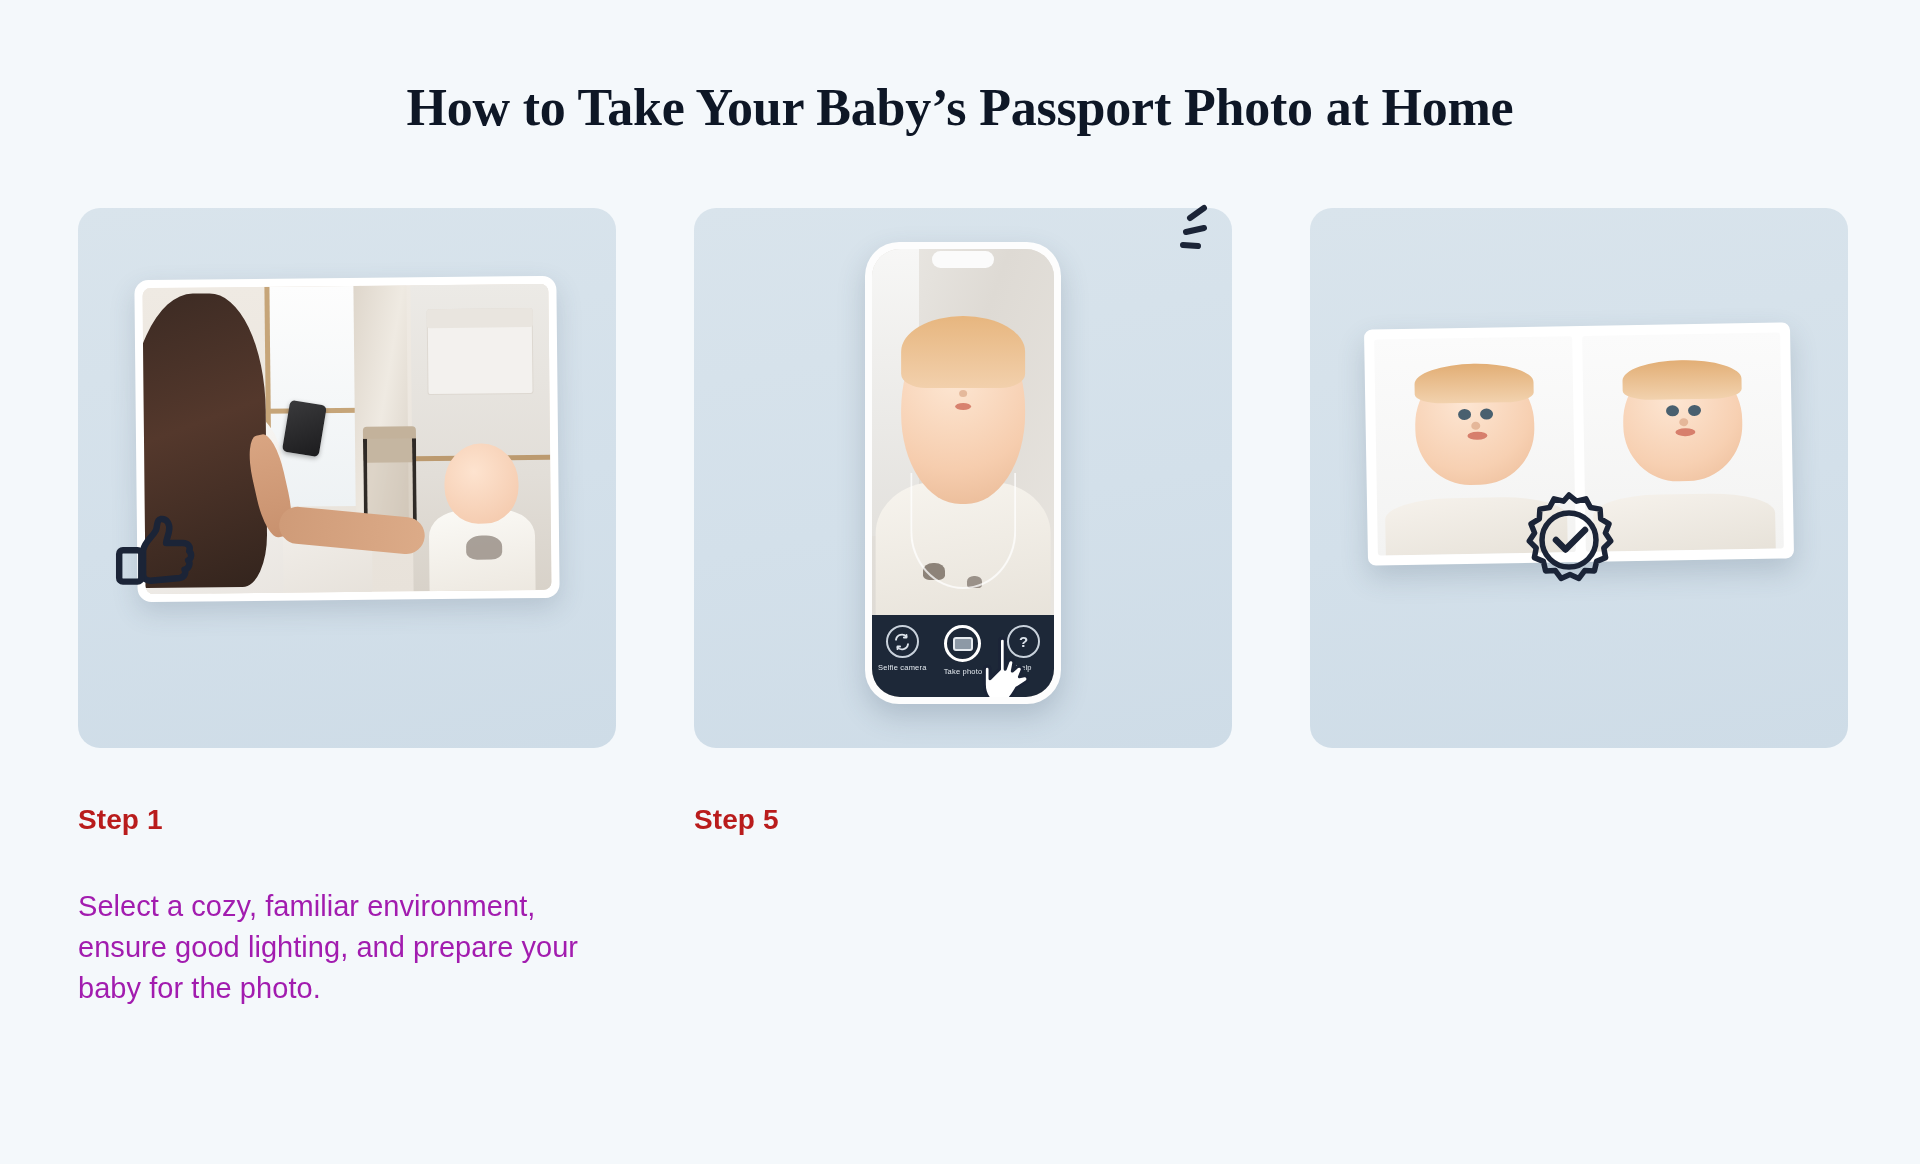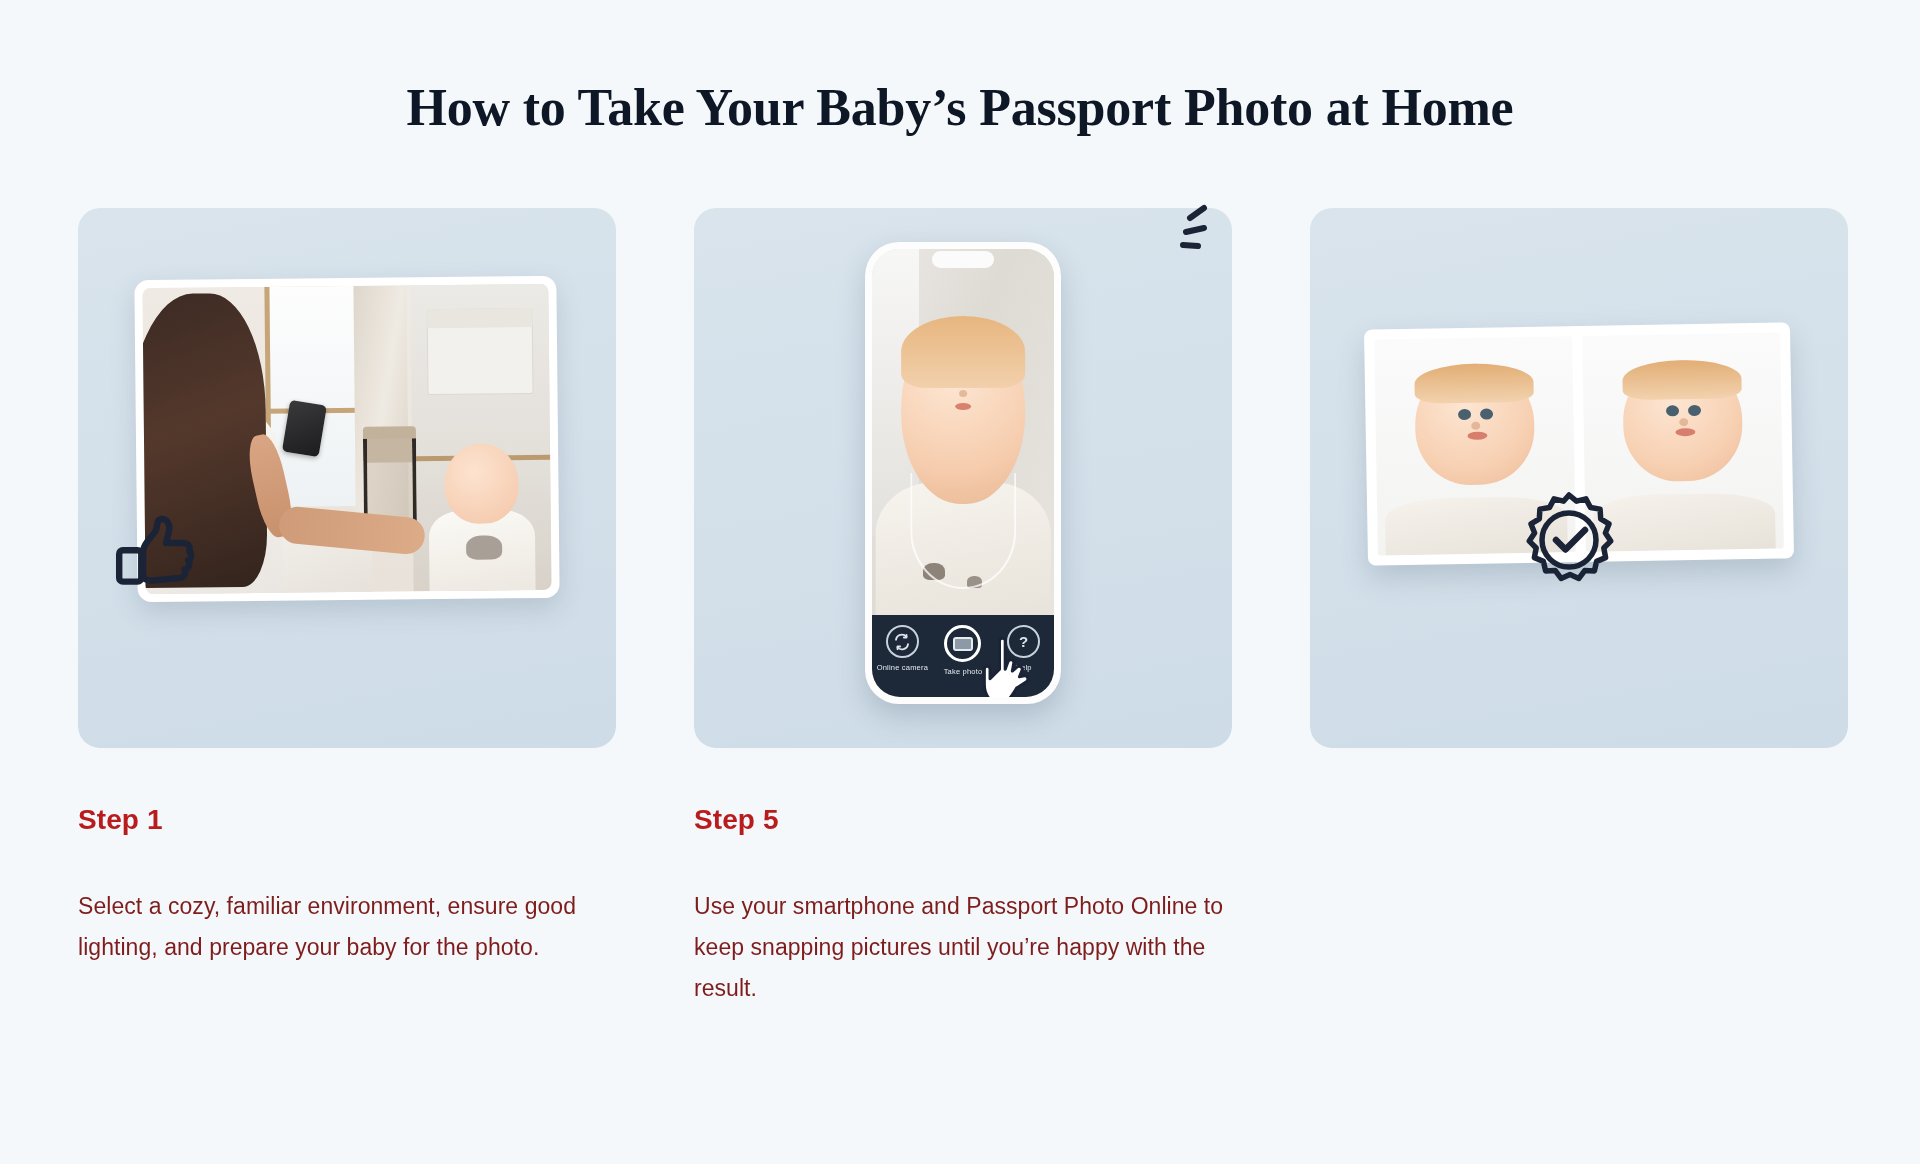--- a/index.html
+++ b/index.html
@@ -41,23 +41,23 @@
 
   .step-label {
     margin-top:56px;
     font-size:28px;
     font-weight:bold;
     color:#b91c1c;
     letter-spacing:0.1px;
   }
   .step-body {
     margin-top:50px;
-    font-size:23px;
+    font-size:29px;
     line-height:41px;
-    color:#7f1d1d;
+    color:#a21caf;
     letter-spacing:0.05px;
   }
 
   
   .photo1-wrap {
     position:absolute; left:58px; top:70px;
     width:422px; height:322px;
     background:#ffffff;
     border-radius:14px;
     padding:8px;
@@ -380,21 +380,21 @@
             <div class="cambar">
               <div class="camctl">
                 <div class="camring">
                   <svg width="18" height="18" viewBox="0 0 24 24">
                     <path d="M4 9a8 8 0 0 1 14-4" fill="none" stroke="#dde4ec" stroke-width="2.4" stroke-linecap="round"></path>
                     <path d="M20 15a8 8 0 0 1-14 4" fill="none" stroke="#dde4ec" stroke-width="2.4" stroke-linecap="round"></path>
                     <path d="M18 2.5V6h-3.5" fill="none" stroke="#dde4ec" stroke-width="2.4" stroke-linecap="round" stroke-linejoin="round"></path>
                     <path d="M6 21.5V18h3.5" fill="none" stroke="#dde4ec" stroke-width="2.4" stroke-linecap="round" stroke-linejoin="round"></path>
                   </svg>
                 </div>
-                <div class="camlabel">Online camera</div>
+                <div class="camlabel">Selfie camera</div>
               </div>
 
               <div class="camctl">
                 <div class="camring shutter">
                   <div class="shutter-inner"></div>
                 </div>
                 <div class="camlabel">Take photo</div>
               </div>
 
               <div class="camctl">
@@ -413,21 +413,20 @@
         </div>
 
         <svg class="sparkles" viewBox="0 0 64 64">
           <path d="M16 16 L30 6" stroke="#1b2437" stroke-width="6" stroke-linecap="round"></path>
           <path d="M12 30 L30 26" stroke="#1b2437" stroke-width="6" stroke-linecap="round"></path>
           <path d="M9 43 L24 44" stroke="#1b2437" stroke-width="6" stroke-linecap="round"></path>
         </svg>
       </div>
 
       <div class="step-label">Step 5</div>
-      <div class="step-body">Use your smartphone and Passport Photo Online to keep snapping pictures until you’re happy with the result.</div>
     </div>
 
     <div class="col">
       <div class="card">
 
         <div class="prints">
           <div class="print">
             <div class="p-body"></div>
             <div class="p-head">
               <div class="p-eye l"></div>

